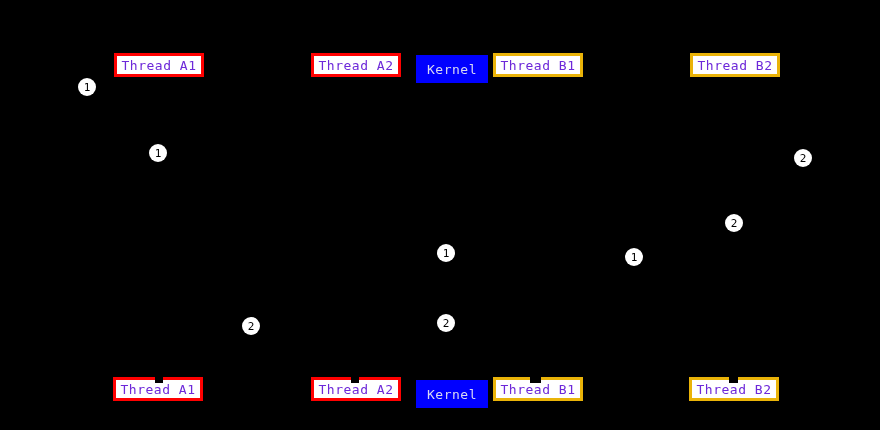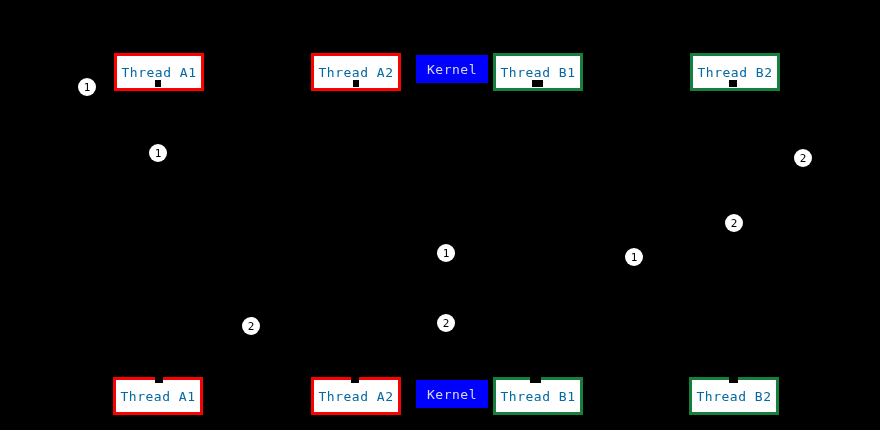--- a/index.html
+++ b/index.html
@@ -12,32 +12,32 @@
     width: 880px;
     height: 430px;
     background: #000000;
     overflow: hidden;
     font-family: "DejaVu Sans Mono", monospace;
   }
   .box {
     position: absolute;
     box-sizing: border-box;
     width: 90px;
-    height: 38px;
+    height: 24px;
     background: #ffffff;
-    color: #0369a1;
+    color: #6d28d9;
     display: flex;
     align-items: center;
     justify-content: center;
     font-size: 13px;
     letter-spacing: 0.5px;
     white-space: nowrap;
   }
   .red  { border: 3px solid #ff0000; }
-  .blue { border: 3px solid #15803d; }
+  .blue { border: 3px solid #eab308; }
   .kernel {
     width: 72px;
     height: 28px;
     background: #0000ff;
     color: #d9d9f2;
     border: none;
     font-size: 13px;
   }
   .marker {
     position: absolute;

